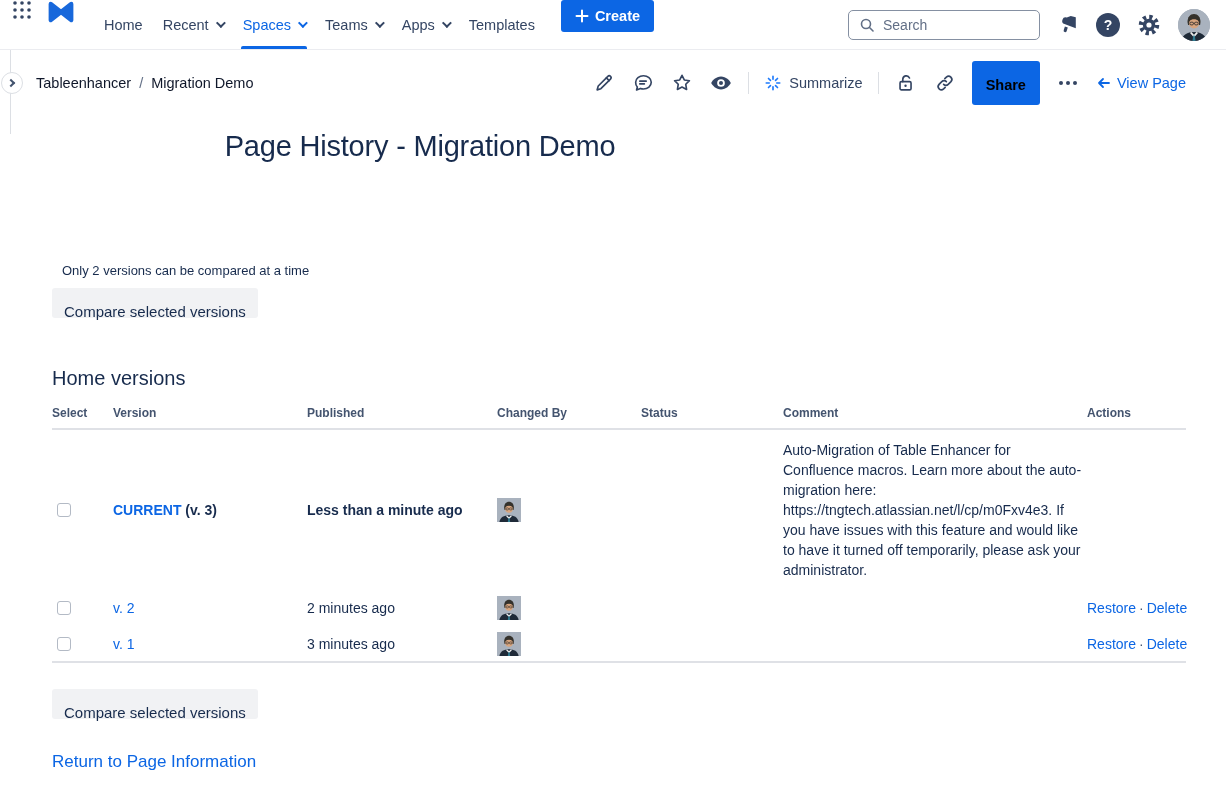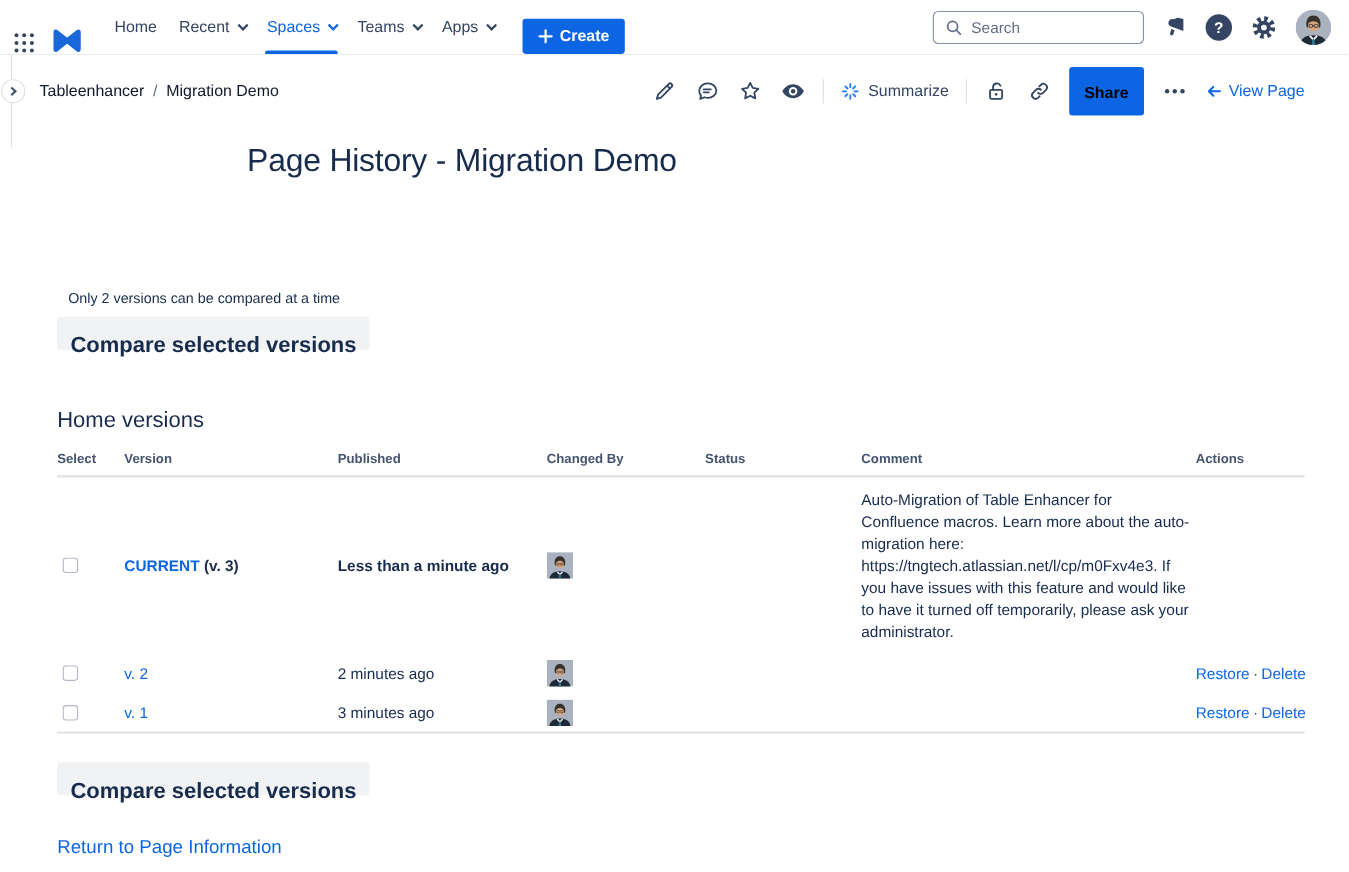--- a/index.html
+++ b/index.html
@@ -2,21 +2,21 @@
 <html><head>
 <meta charset="utf-8">
 <style>
   * { box-sizing: border-box; margin: 0; padding: 0; }
   html,body { width:1226px; height:793px; background:#fff; overflow:hidden;
     font-family:"Liberation Sans", sans-serif; color:#172B4D; }
 
   
   .topnav { display:flex; align-items:center; height:50px; padding:0 16px 0 12px;
     border-bottom:1px solid #EBECF0; position:relative; }
-  .topnav-left { display:flex; align-items:flex-end; height:100%; }
+  .topnav-left { display:flex; align-items:flex-start; height:100%; }
   .icon-btn { display:flex; align-items:center; justify-content:center; cursor:pointer; background:none; border:none; }
   .grid-icon { width:20px; height:20px; margin-right:14px; }
   .logo { width:30px; height:24px; margin-right:18px; }
   .nav-item { position:relative; display:flex; align-items:center; gap:6px; height:100%;
     padding:0 10px; font-size:14.5px; font-weight:500; color:#344563; cursor:pointer; white-space:nowrap; }
   .nav-item.active { color:#0C66E4; }
   .nav-item.active::after { content:''; position:absolute; left:8px; right:8px; bottom:0;
     height:3px; background:#0C66E4; border-radius:2px 2px 0 0; }
   .caret { width:7px; height:7px; border-right:2px solid currentColor; border-bottom:2px solid currentColor;
     transform:rotate(45deg) translateY(-2px); margin-left:1px; }
@@ -56,21 +56,21 @@
   .more-btn { display:flex; gap:3px; cursor:pointer; padding:4px; }
   .more-btn i { width:4px; height:4px; border-radius:50%; background:#344563; }
   .viewpage { display:flex; align-items:center; gap:5px; color:#0C66E4; font-size:14.5px; font-weight:500; cursor:pointer; }
 
   
   .content { padding:0 40px 0 52px; }
   .page-title { width:736px; text-align:center; margin-top:24px; font-size:29px; font-weight:500;
     color:#172B4D; letter-spacing:-0.2px; }
   .compare-note { margin-top:100px; margin-left:10px; font-size:13px; color:#172B4D; }
   .compare-btn { display:inline-block; margin-top:10px; height:30px; padding:15px 12px; background:#F1F2F4;
-    border:none; border-radius:3px; color:#172B4D; font-size:20px; font-weight:700;
+    border:none; border-radius:3px; color:#172B4D; font-size:15px; font-weight:400;
     font-family:"Liberation Sans", sans-serif; cursor:pointer; }
   .versions-heading { margin-top:46px; font-size:20px; font-weight:500; color:#172B4D; }
 
   table.versions { border-collapse:collapse; width:1134px; margin-top:2px; table-layout:fixed; }
   .versions th { text-align:left; font-size:12px; font-weight:700; color:#44546F;
     padding:14px 0 8px 0; border-bottom:2px solid #DFE1E6; }
   .versions td { font-size:14px; color:#172B4D; vertical-align:middle; }
   .row-current td { height:152px; }
   .row-small td { height:36px; }
   .row-last td { border-bottom:2px solid #DFE1E6; }
@@ -124,20 +124,23 @@
       <span>Spaces</span>
       <span class="caret"></span>
     </span>
     <span class="nav-item">
       <span>Teams</span>
       <span class="caret"></span>
     </span>
     <span class="nav-item">
       <span>Apps</span>
       <span class="caret"></span>
+    </span>
+    <span class="nav-item">
+      <span>Templates</span>
     </span>
     <button class="create-btn">
       <svg width="14" height="14" viewBox="0 0 14 14" stroke="#fff" stroke-width="2" stroke-linecap="round">
           <path d="M7 1.5v11M1.5 7h11"></path>
         </svg>
       <span>Create</span>
     </button>
   </div>
   <div class="topnav-right">
     <div class="searchbox">

